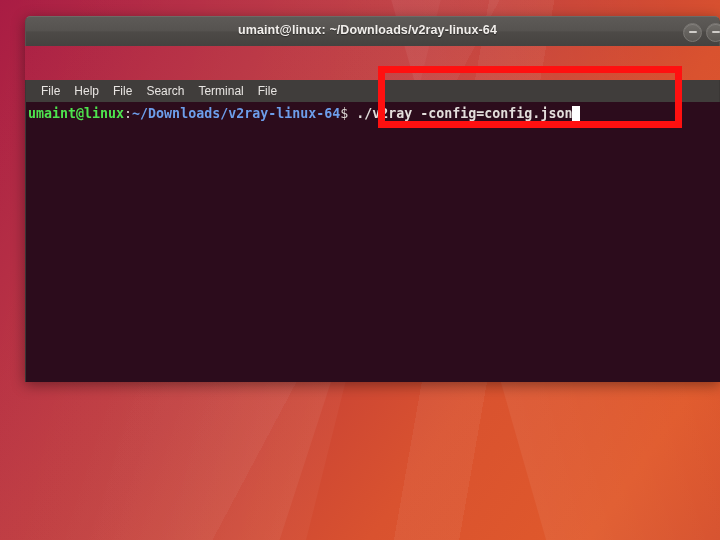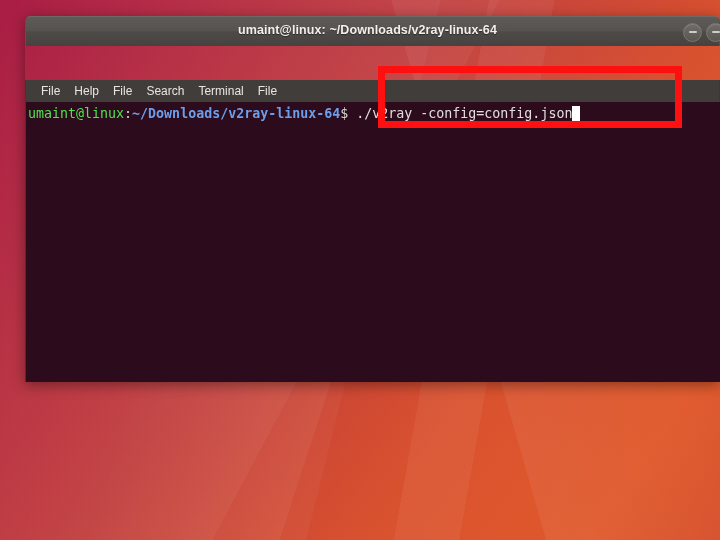--- a/index.html
+++ b/index.html
@@ -156,25 +156,25 @@
     color: #d8d4d0;
   }
   #scroll-gutter {
     position: absolute;
     right: 0;
     top: 0;
     bottom: 0;
     width: 4px;
     background: #2c0c1c;
   }
-  .t-user   { color: #4ee44e; font-weight: normal; }
+  .t-user   { color: #4ee44e; font-weight: bold; }
   .t-colon  { color: #d8d4d0; }
   .t-path   { color: #6d9eeb; font-weight: bold; text-align: center; }
   .t-dollar { color: #d8d4d0; }
-  .t-cmd    { color: #e2dedb; }
+  .t-cmd    { color: #e2dedb; font-weight: bold; }
   #cursor-block {
     display: inline-block;
     width: 8px;
     height: 15px;
     background: #ffffff;
     vertical-align: -3px;
   }
 
   
   #annotation-rect {

